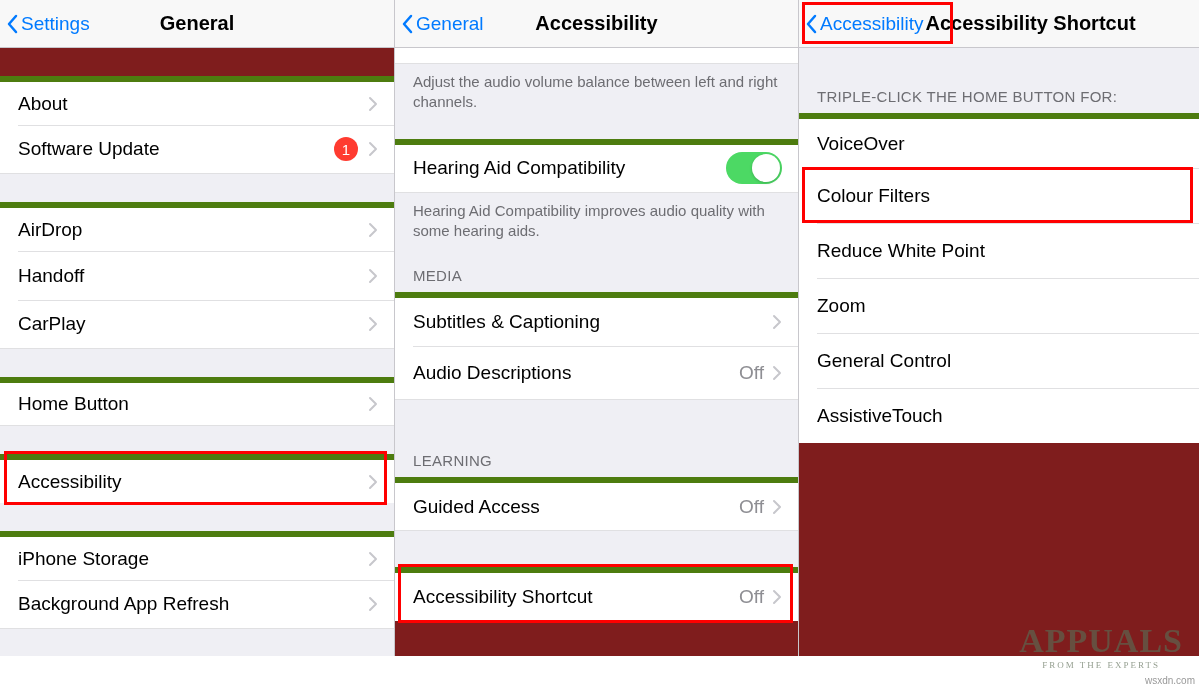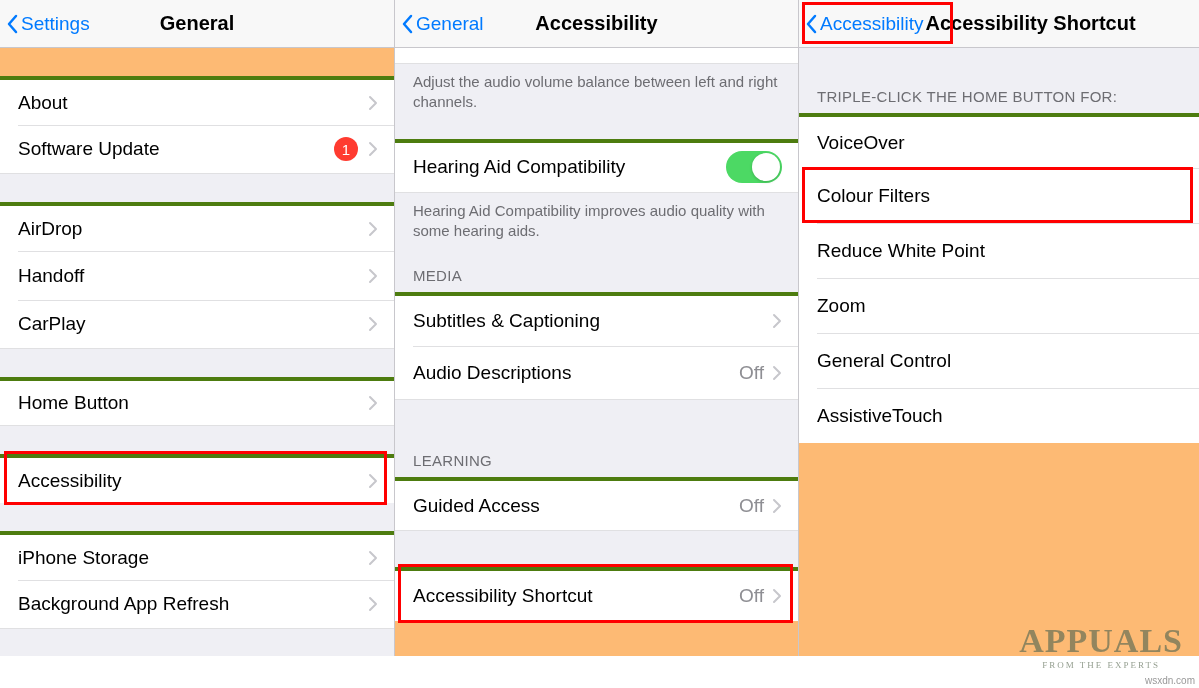--- a/index.html
+++ b/index.html
@@ -7,21 +7,21 @@
       font-family: -apple-system, "Helvetica Neue", Helvetica, Arial, sans-serif;
       background: #fff;
       width: 1199px;
       height: 688px;
       overflow: hidden;
       display: flex;
       position: relative;
     }
     .panel {
       height: 656px;
-      background: #fdba74;
+      background: #7f1d1d;
       overflow: hidden;
       position: relative;
       border-right: 1px solid #c8c7cc;
     }
     .panel.p1 { width: 395px; }
     .panel.p2 { width: 404px; }
     .panel.p3 { width: 400px; border-right: none; }
 
     .navbar {
       height: 48px;
@@ -71,21 +71,21 @@
       position: relative;
       cursor: pointer;
     }
     .row + .row::before {
       content: "";
       position: absolute;
       left: 18px; right: 0; top: 0;
       height: 1px;
       background: #e0e0e2;
     }
-    .group .row:first-child { border-top: 4px solid #4d7c0f; }
+    .group .row:first-child { border-top: 6px solid #4d7c0f; }
     .group .row:last-child { border-bottom: 1px solid #e0e0e2; }
     .row .spacer { flex: 1; }
     .row .value { color: #8e8e93; font-size: 19px; margin-right: 8px; }
     .disclosure {
       width: 10px; height: 16px;
       color: #c7c7cc;
     }
     .disclosure svg { width:100%; height:100%; display:block;}
     .badge {
       background: #ff3b30;

